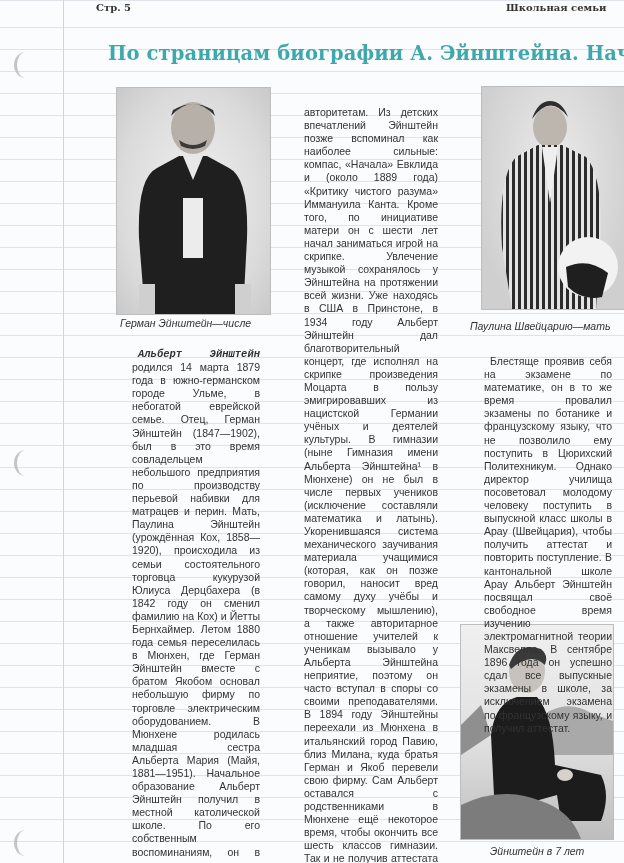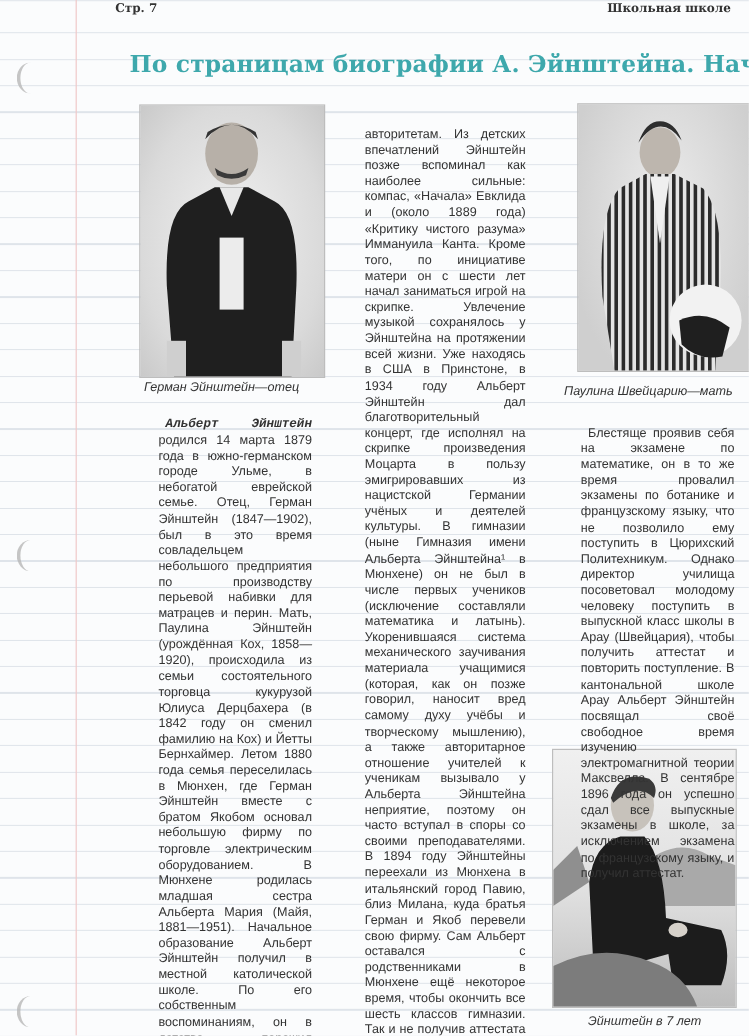--- a/index.html
+++ b/index.html
@@ -23,38 +23,38 @@
   .col b { font-style: italic; font-family: Liberation Mono, monospace; }
 </style>
 </head>
 <body>
 
 <div class="margin-line"></div>
 <div class="hole" style="top:52px"></div>
 <div class="hole" style="top:450px"></div>
 <div class="hole" style="top:830px"></div>
 
-<div class="header-left">Стр. 7</div>
-<div class="header-right">Школьная школе</div>
+<div class="header-left">Стр. 5</div>
+<div class="header-right">Школьная семьи</div>
 
 <h1 class="title" style="margin:0">По страницам биографии А. Эйнштейна. Начало.</h1>
 
 <div class="photo" style="left:116px; top:87px; width:153px; height:226px; background: radial-gradient(ellipse at 50% 50%, #f1f1f1 0%, #dadada 70%, #c9c9c9 100%);">
   <svg width="153" height="226" viewBox="0 0 153 226">
     <ellipse cx="76" cy="40" rx="22" ry="26" fill="#b7b0a8"></ellipse>
     <path d="M54 28 Q76 4 98 28 L96 22 Q76 10 56 22 Z" fill="#333"></path>
     <path d="M62 52 Q76 62 90 52 L88 58 Q76 64 64 58 Z" fill="#3a3a3a"></path>
     <path d="M28 226 L22 150 Q20 90 40 80 L62 68 L90 68 L112 80 Q132 90 130 150 L126 226 Z" fill="#1f1f1f"></path>
     <path d="M66 68 L76 92 L86 68 Z" fill="#e8e8e8"></path>
     <rect x="66" y="110" width="20" height="60" fill="#ececec"></rect>
     <rect x="22" y="196" width="16" height="30" fill="#cfcfcf"></rect>
     <rect x="118" y="196" width="16" height="30" fill="#cfcfcf"></rect>
   </svg>
 </div>
-<div class="caption" style="left:120px; top:317px">Герман Эйнштейн—отец</div>
+<div class="caption" style="left:120px; top:317px">Герман Эйнштейн—числе</div>
 
 <div class="photo" style="left:481px; top:86px; width:143px; height:222px; background: radial-gradient(ellipse at 50% 40%, #ececec 0%, #cfcfcf 80%);">
   <svg width="143" height="222" viewBox="0 0 143 222">
     <defs>
       <pattern id="stripes" width="6" height="6" patternUnits="userSpaceOnUse">
         <rect width="6" height="6" fill="#e4e4e4"></rect>
         <rect width="3" height="6" fill="#2b2b2b"></rect>
       </pattern>
     </defs>
     <ellipse cx="68" cy="40" rx="17" ry="21" fill="#bdb6ae"></ellipse>

